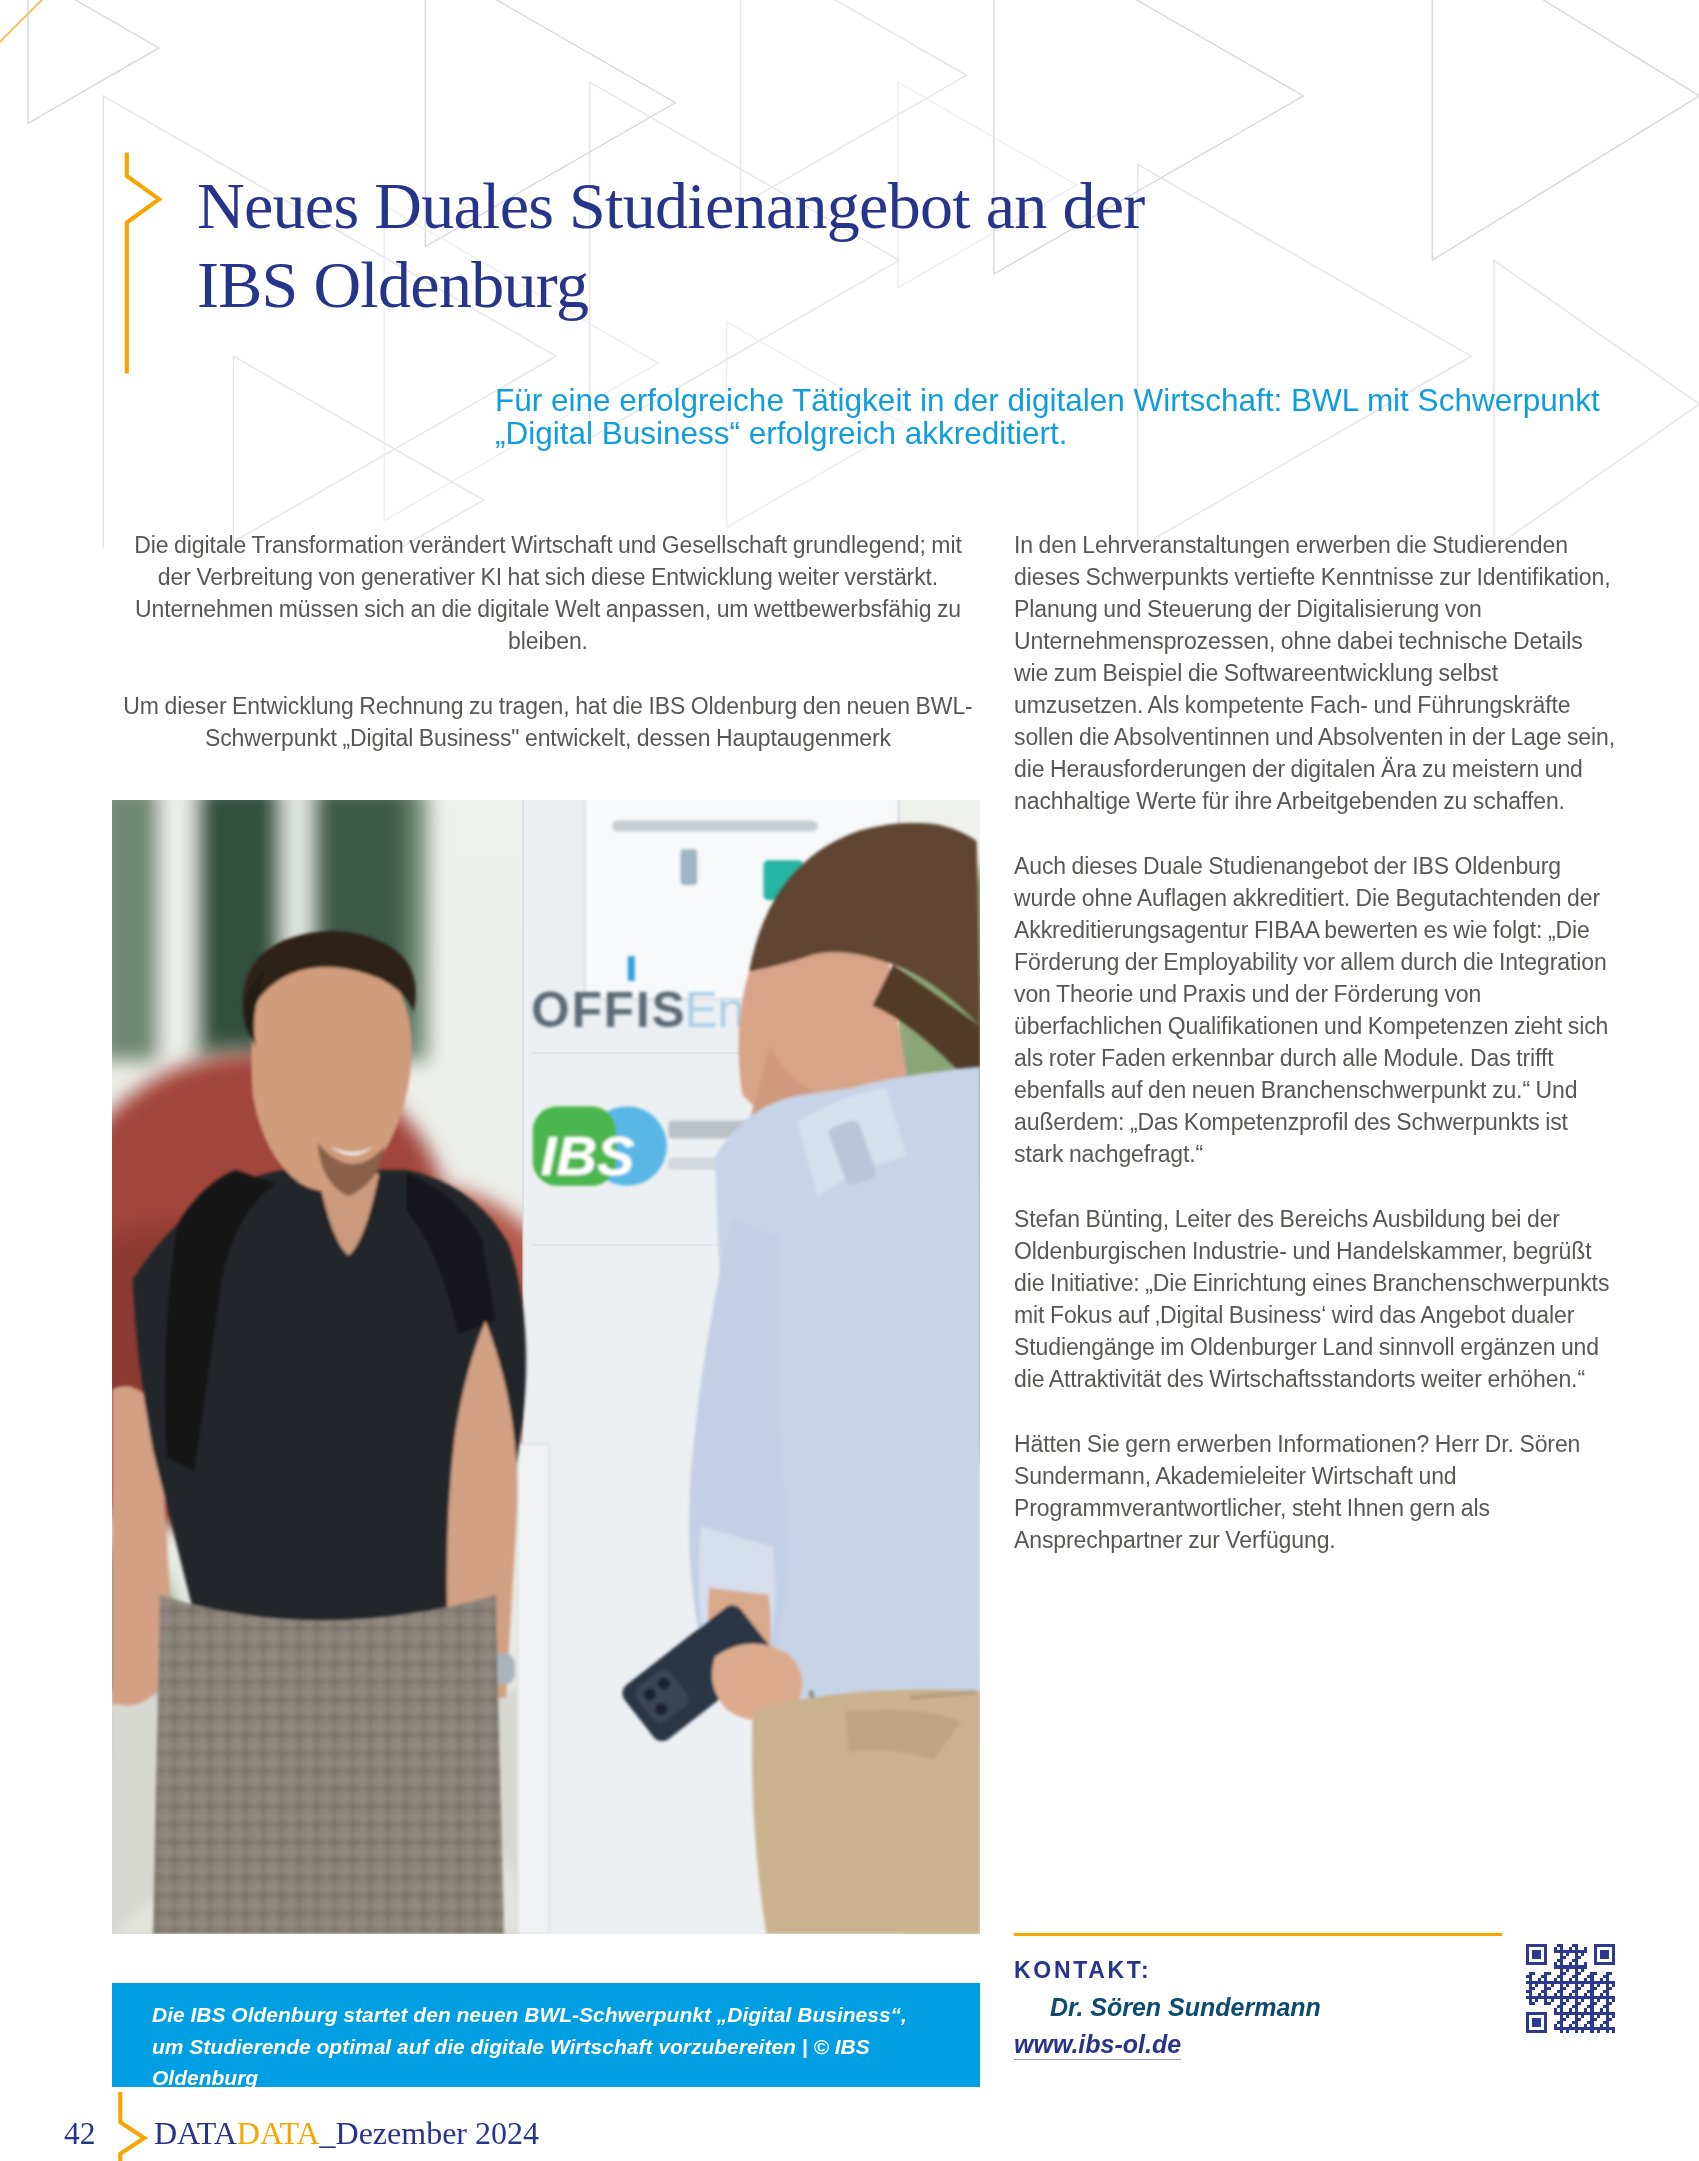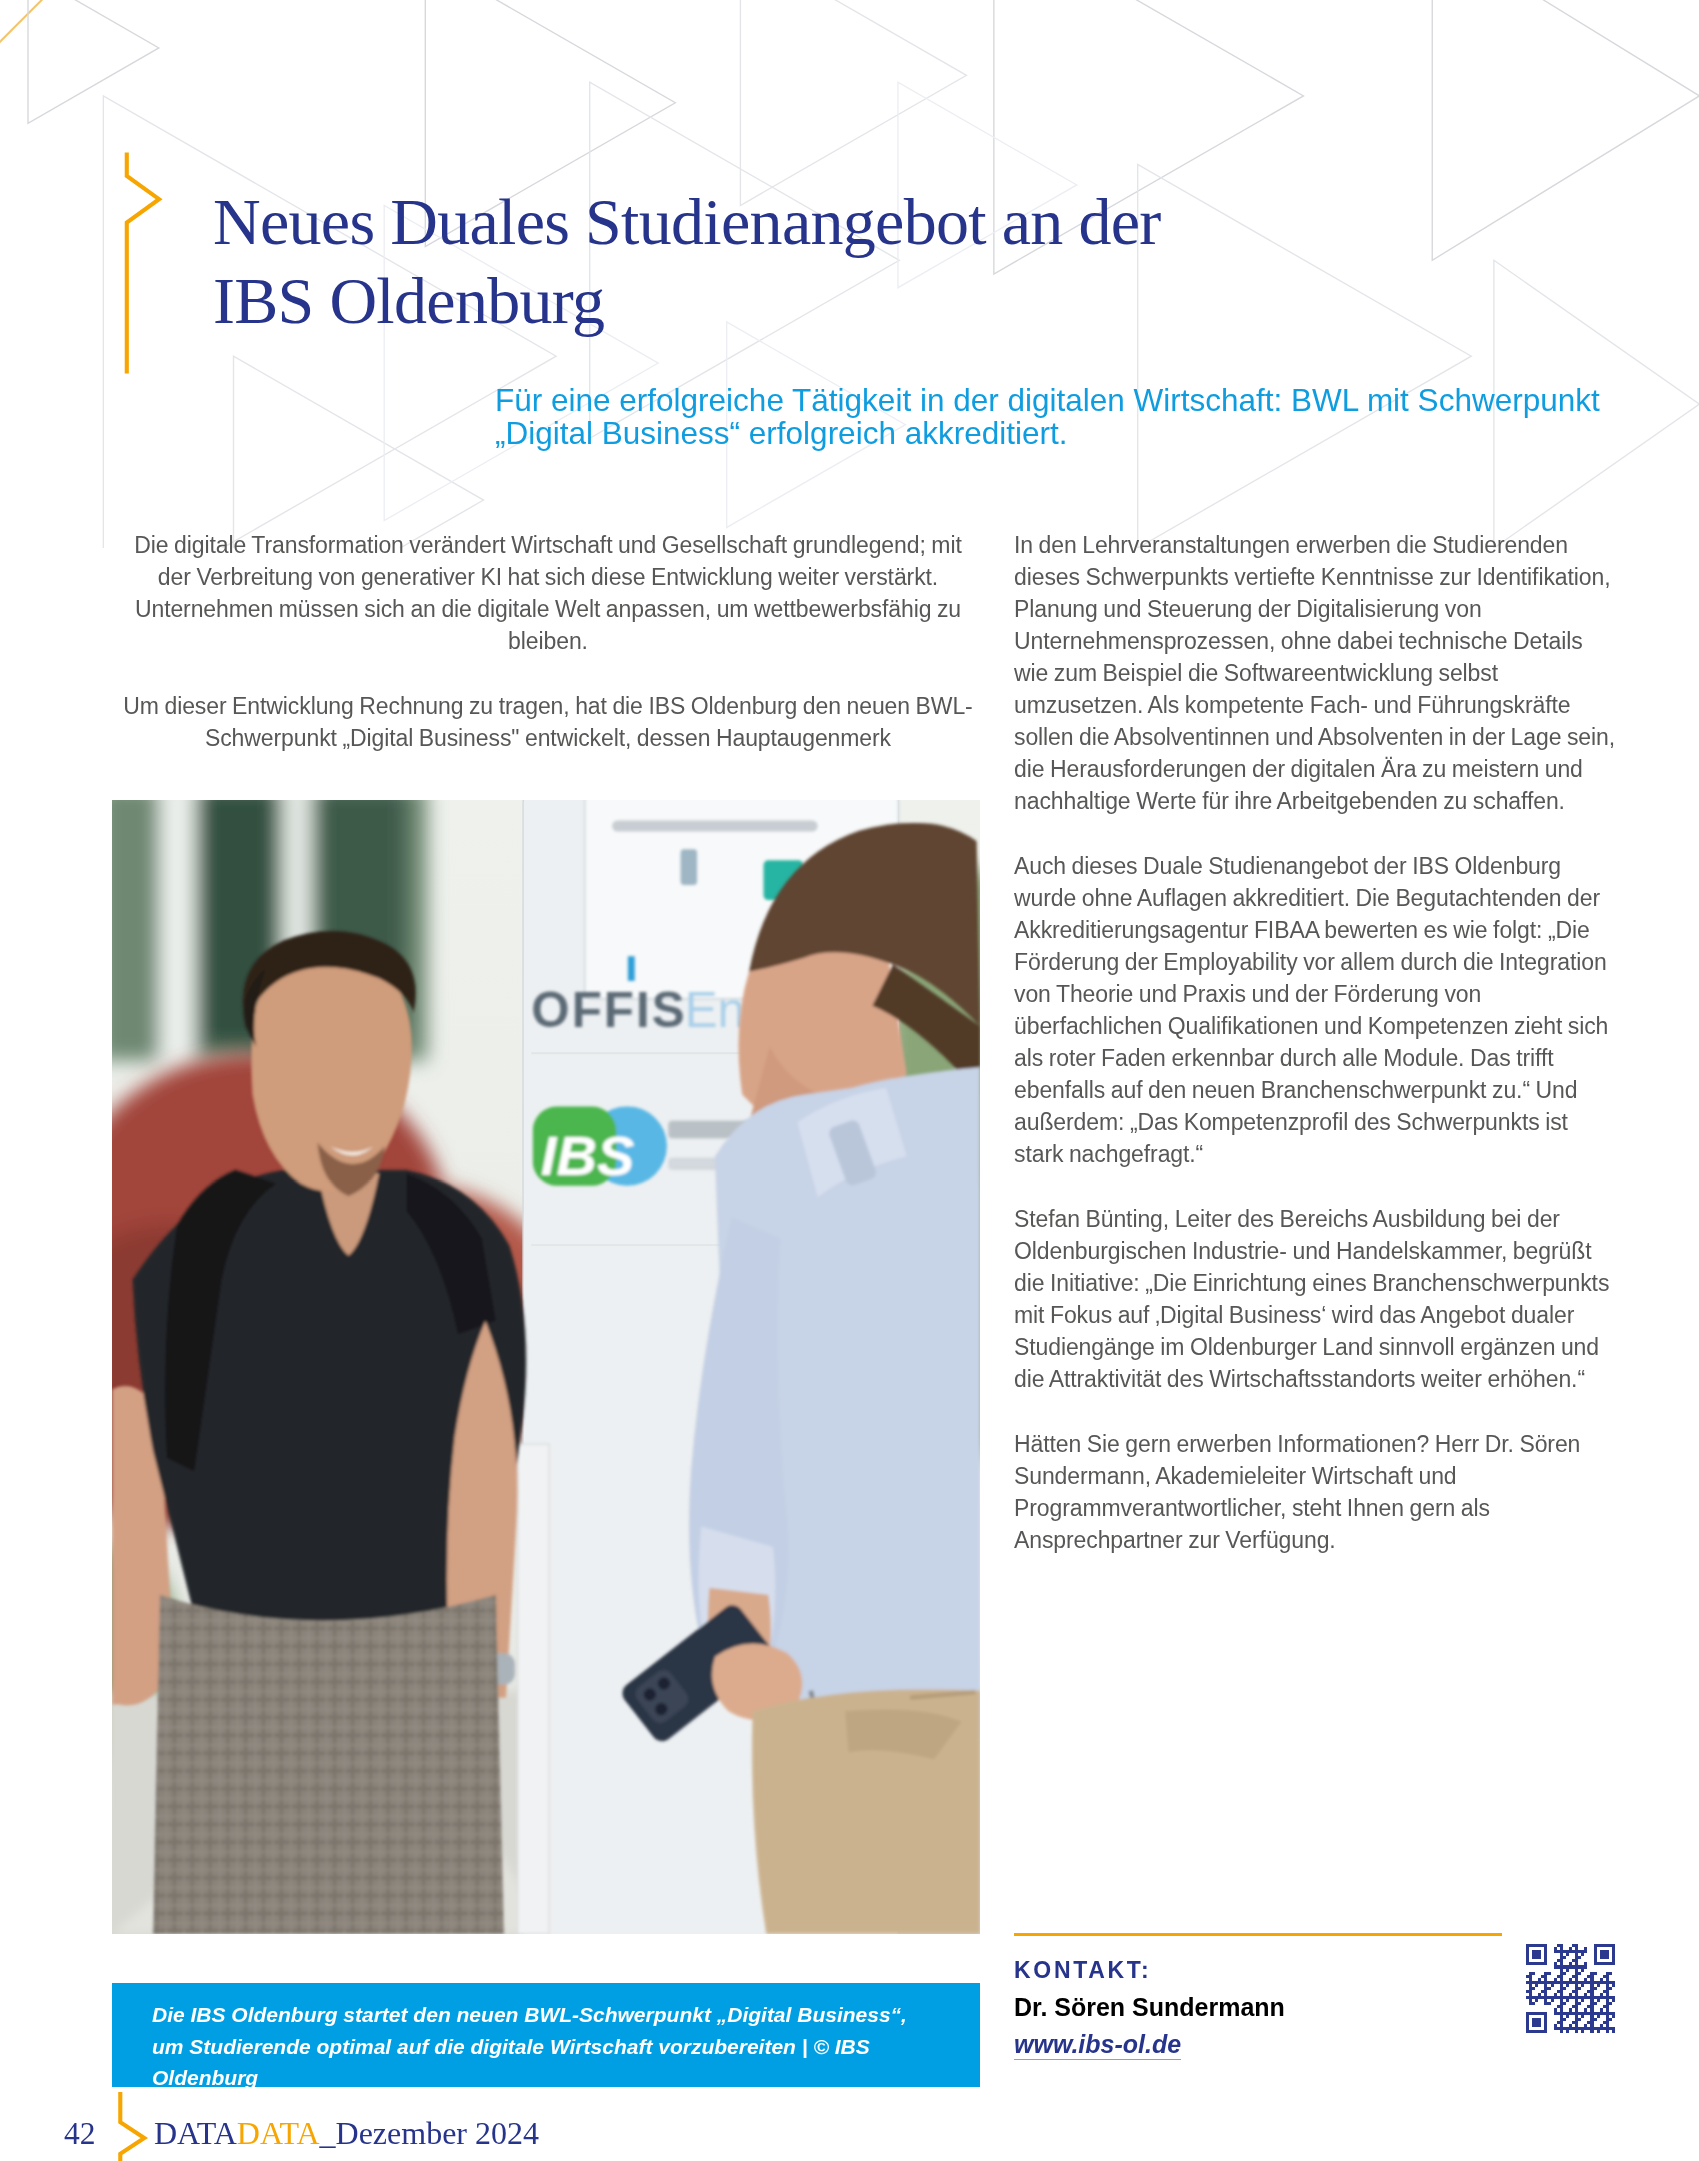--- a/index.html
+++ b/index.html
@@ -31,22 +31,22 @@
   .photo svg{display:block;width:100%;height:100%;}
   .caption-bar{
     position:absolute;left:112px;top:1983px;width:868px;height:104px;
     background:#009FE3;box-sizing:border-box;padding:16.4px 41px 0 40px;
     color:#ffffff;font-size:21px;line-height:31.5px;font-style:italic;font-weight:bold;
   }
   
   .contact-rule{position:absolute;left:1014px;top:1933px;width:488px;height:2.7px;background:#F7A500;}
   .contact-heading{position:absolute;left:1014px;top:1957px;font-size:23px;font-weight:bold;
                    letter-spacing:2.7px;color:#27348B;}
-  .contact-name{position:absolute;left:1014px;top:1993px;font-size:25px;
-                font-weight:bold;color:#000000;}
+  .contact-name{position:absolute;left:1050px;top:1993px;font-size:25px;font-style:italic;
+                font-weight:bold;color:#0c4a6e;}
   .contact-site{position:absolute;left:1014px;top:2030px;font-size:25px;font-style:italic;
                 font-weight:bold;color:#27348B;text-decoration:none;
                 border-bottom:1.4px solid #9aa0a8;padding-bottom:0;display:inline-block;}
   .qr{position:absolute;left:1526px;top:1944px;width:89px;height:89px;}
   
   .footer-pagenum{position:absolute;left:64px;top:2116px;font-family:"Liberation Serif",serif;
                   font-size:31.5px;color:#27348B;}
   .footer-chevron{position:absolute;left:110px;top:2092px;width:48px;height:70px;}
   .footer-brand{position:absolute;left:154px;top:2115px;font-family:"Liberation Serif",serif;
                 font-size:32px;color:#27348B;}
@@ -77,21 +77,21 @@
       <path d="M1310 120 L1310 420 L1571 270 Z"></path>
       <path d="M1060 470 L1060 770 L1321 620 Z"></path>
       <path d="M560 300 L560 760 L960 530 Z"></path>
     </g>
   </svg>
 
   <svg class="title-chevron" viewBox="0 0 90 335">
     <polyline points="17,8 17,42 64,76 17,110 17,330" fill="none" stroke="#F7A500" stroke-width="6"></polyline>
   </svg>
 
-  <h1 class="page-title" style="margin:16px;">
+  <h1 class="page-title" style="margin:0;">
     <div>Neues Duales Studienangebot an der</div>
     <div>IBS Oldenburg</div>
   </h1>
 
   <div class="subtitle">Für eine erfolgreiche Tätigkeit in der digitalen Wirtschaft: BWL mit Schwerpunkt „Digital Business“ erfolgreich akkreditiert.</div>
 
   <div class="col col-left">
     <p>Die digitale Transformation verändert Wirtschaft und Gesellschaft grundlegend; mit der Verbreitung von generativer KI hat sich diese Entwicklung weiter verstärkt. Unternehmen müssen sich an die digitale Welt anpassen, um wettbewerbsfähig zu bleiben.</p>
     <p>Um dieser Entwicklung Rechnung zu tragen, hat die IBS Oldenburg den neuen BWL-Schwerpunkt „Digital Business" entwickelt, dessen Hauptaugenmerk</p>
   </div>

